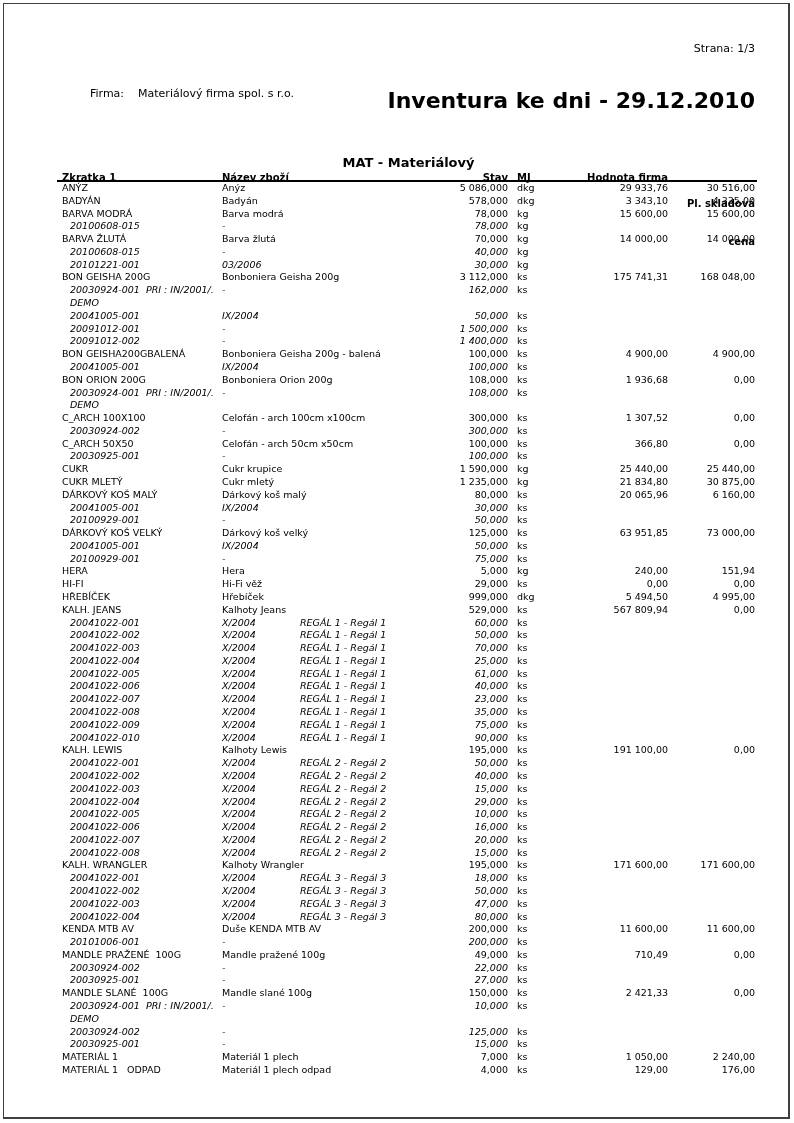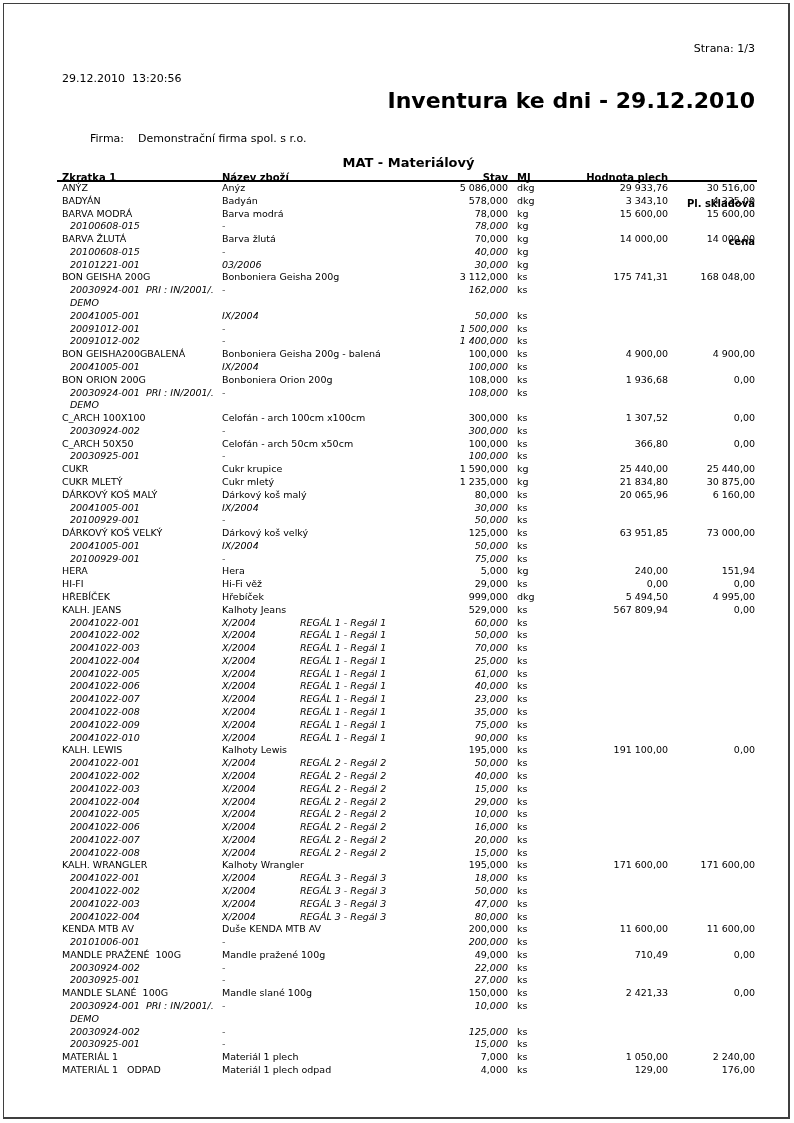--- a/index.html
+++ b/index.html
@@ -30,37 +30,36 @@
   .period { display:inline-block; width:78px; }
   .thead .c7 div { text-align:right; }
 </style>
 </head>
 <body>
 
 <div class="sheet">
 
   <div class="ph">
     <div>
-      <div>29.12.2010  13:20:56</div>
       <div class="firma-line">
-        <span class="lbl">Firma:</span><span>Demonstrační firma spol. s r.o.</span>
+        <span class="lbl">Firma:</span><span>Materiálový firma spol. s r.o.</span>
       </div>
     </div>
     <div>Strana: 1/3</div>
   </div>
 
   <div class="title">Inventura ke dni - 29.12.2010</div>
   <div class="subtitle">MAT - Materiálový</div>
 
   <div class="thead">
     <div class="c1">Zkratka 1</div>
     <div class="c2">Název zboží</div>
     <div class="c4">Stav</div>
     <div class="c5">MJ</div>
-    <div class="c6">Hodnota plech</div>
+    <div class="c6">Hodnota firma</div>
     <div class="c7">
       <div>Pl. skladová</div>
       <div>cena</div>
     </div>
   </div>
 
   <div class="rule"></div>
 
   <div class="tbody" id="table-body"><div class="row main"><div class="c1">ANÝZ</div><div class="c2"><span>Anýz</span></div><div class="c4">5 086,000</div><div class="c5">dkg</div><div class="c6">29 933,76</div><div class="c7">30 516,00</div></div><div class="row main"><div class="c1">BADYÁN</div><div class="c2"><span>Badyán</span></div><div class="c4">578,000</div><div class="c5">dkg</div><div class="c6">3 343,10</div><div class="c7">4 335,00</div></div><div class="row main"><div class="c1">BARVA MODRÁ</div><div class="c2"><span>Barva modrá</span></div><div class="c4">78,000</div><div class="c5">kg</div><div class="c6">15 600,00</div><div class="c7">15 600,00</div></div><div class="row sub"><div class="c1">20100608-015</div><div class="c2"><span class="period">-</span><span></span></div><div class="c4">78,000</div><div class="c5">kg</div><div class="c6"></div><div class="c7"></div></div><div class="row main"><div class="c1">BARVA ŽLUTÁ</div><div class="c2"><span>Barva žlutá</span></div><div class="c4">70,000</div><div class="c5">kg</div><div class="c6">14 000,00</div><div class="c7">14 000,00</div></div><div class="row sub"><div class="c1">20100608-015</div><div class="c2"><span class="period">-</span><span></span></div><div class="c4">40,000</div><div class="c5">kg</div><div class="c6"></div><div class="c7"></div></div><div class="row sub"><div class="c1">20101221-001</div><div class="c2"><span class="period">03/2006</span><span></span></div><div class="c4">30,000</div><div class="c5">kg</div><div class="c6"></div><div class="c7"></div></div><div class="row main"><div class="c1">BON GEISHA 200G</div><div class="c2"><span>Bonboniera Geisha 200g</span></div><div class="c4">3 112,000</div><div class="c5">ks</div><div class="c6">175 741,31</div><div class="c7">168 048,00</div></div><div class="row sub"><div class="c1">20030924-001  PRI : IN/2001/.</div><div class="c2"><span class="period">-</span><span></span></div><div class="c4">162,000</div><div class="c5">ks</div><div class="c6"></div><div class="c7"></div></div><div class="row sub"><div class="c1">DEMO</div><div class="c2"><span class="period"></span><span></span></div><div class="c4"></div><div class="c5"></div><div class="c6"></div><div class="c7"></div></div><div class="row sub"><div class="c1">20041005-001</div><div class="c2"><span class="period">IX/2004</span><span></span></div><div class="c4">50,000</div><div class="c5">ks</div><div class="c6"></div><div class="c7"></div></div><div class="row sub"><div class="c1">20091012-001</div><div class="c2"><span class="period">-</span><span></span></div><div class="c4">1 500,000</div><div class="c5">ks</div><div class="c6"></div><div class="c7"></div></div><div class="row sub"><div class="c1">20091012-002</div><div class="c2"><span class="period">-</span><span></span></div><div class="c4">1 400,000</div><div class="c5">ks</div><div class="c6"></div><div class="c7"></div></div><div class="row main"><div class="c1">BON GEISHA200GBALENÁ</div><div class="c2"><span>Bonboniera Geisha 200g - balená</span></div><div class="c4">100,000</div><div class="c5">ks</div><div class="c6">4 900,00</div><div class="c7">4 900,00</div></div><div class="row sub"><div class="c1">20041005-001</div><div class="c2"><span class="period">IX/2004</span><span></span></div><div class="c4">100,000</div><div class="c5">ks</div><div class="c6"></div><div class="c7"></div></div><div class="row main"><div class="c1">BON ORION 200G</div><div class="c2"><span>Bonboniera Orion 200g</span></div><div class="c4">108,000</div><div class="c5">ks</div><div class="c6">1 936,68</div><div class="c7">0,00</div></div><div class="row sub"><div class="c1">20030924-001  PRI : IN/2001/.</div><div class="c2"><span class="period">-</span><span></span></div><div class="c4">108,000</div><div class="c5">ks</div><div class="c6"></div><div class="c7"></div></div><div class="row sub"><div class="c1">DEMO</div><div class="c2"><span class="period"></span><span></span></div><div class="c4"></div><div class="c5"></div><div class="c6"></div><div class="c7"></div></div><div class="row main"><div class="c1">C_ARCH 100X100</div><div class="c2"><span>Celofán - arch 100cm x100cm</span></div><div class="c4">300,000</div><div class="c5">ks</div><div class="c6">1 307,52</div><div class="c7">0,00</div></div><div class="row sub"><div class="c1">20030924-002</div><div class="c2"><span class="period">-</span><span></span></div><div class="c4">300,000</div><div class="c5">ks</div><div class="c6"></div><div class="c7"></div></div><div class="row main"><div class="c1">C_ARCH 50X50</div><div class="c2"><span>Celofán - arch 50cm x50cm</span></div><div class="c4">100,000</div><div class="c5">ks</div><div class="c6">366,80</div><div class="c7">0,00</div></div><div class="row sub"><div class="c1">20030925-001</div><div class="c2"><span class="period">-</span><span></span></div><div class="c4">100,000</div><div class="c5">ks</div><div class="c6"></div><div class="c7"></div></div><div class="row main"><div class="c1">CUKR</div><div class="c2"><span>Cukr krupice</span></div><div class="c4">1 590,000</div><div class="c5">kg</div><div class="c6">25 440,00</div><div class="c7">25 440,00</div></div><div class="row main"><div class="c1">CUKR MLETÝ</div><div class="c2"><span>Cukr mletý</span></div><div class="c4">1 235,000</div><div class="c5">kg</div><div class="c6">21 834,80</div><div class="c7">30 875,00</div></div><div class="row main"><div class="c1">DÁRKOVÝ KOŠ MALÝ</div><div class="c2"><span>Dárkový koš malý</span></div><div class="c4">80,000</div><div class="c5">ks</div><div class="c6">20 065,96</div><div class="c7">6 160,00</div></div><div class="row sub"><div class="c1">20041005-001</div><div class="c2"><span class="period">IX/2004</span><span></span></div><div class="c4">30,000</div><div class="c5">ks</div><div class="c6"></div><div class="c7"></div></div><div class="row sub"><div class="c1">20100929-001</div><div class="c2"><span class="period">-</span><span></span></div><div class="c4">50,000</div><div class="c5">ks</div><div class="c6"></div><div class="c7"></div></div><div class="row main"><div class="c1">DÁRKOVÝ KOŠ VELKÝ</div><div class="c2"><span>Dárkový koš velký</span></div><div class="c4">125,000</div><div class="c5">ks</div><div class="c6">63 951,85</div><div class="c7">73 000,00</div></div><div class="row sub"><div class="c1">20041005-001</div><div class="c2"><span class="period">IX/2004</span><span></span></div><div class="c4">50,000</div><div class="c5">ks</div><div class="c6"></div><div class="c7"></div></div><div class="row sub"><div class="c1">20100929-001</div><div class="c2"><span class="period">-</span><span></span></div><div class="c4">75,000</div><div class="c5">ks</div><div class="c6"></div><div class="c7"></div></div><div class="row main"><div class="c1">HERA</div><div class="c2"><span>Hera</span></div><div class="c4">5,000</div><div class="c5">kg</div><div class="c6">240,00</div><div class="c7">151,94</div></div><div class="row main"><div class="c1">HI-FI</div><div class="c2"><span>Hi-Fi věž</span></div><div class="c4">29,000</div><div class="c5">ks</div><div class="c6">0,00</div><div class="c7">0,00</div></div><div class="row main"><div class="c1">HŘEBÍČEK</div><div class="c2"><span>Hřebíček</span></div><div class="c4">999,000</div><div class="c5">dkg</div><div class="c6">5 494,50</div><div class="c7">4 995,00</div></div><div class="row main"><div class="c1">KALH. JEANS</div><div class="c2"><span>Kalhoty Jeans</span></div><div class="c4">529,000</div><div class="c5">ks</div><div class="c6">567 809,94</div><div class="c7">0,00</div></div><div class="row sub"><div class="c1">20041022-001</div><div class="c2"><span class="period">X/2004</span><span>REGÁL 1 - Regál 1</span></div><div class="c4">60,000</div><div class="c5">ks</div><div class="c6"></div><div class="c7"></div></div><div class="row sub"><div class="c1">20041022-002</div><div class="c2"><span class="period">X/2004</span><span>REGÁL 1 - Regál 1</span></div><div class="c4">50,000</div><div class="c5">ks</div><div class="c6"></div><div class="c7"></div></div><div class="row sub"><div class="c1">20041022-003</div><div class="c2"><span class="period">X/2004</span><span>REGÁL 1 - Regál 1</span></div><div class="c4">70,000</div><div class="c5">ks</div><div class="c6"></div><div class="c7"></div></div><div class="row sub"><div class="c1">20041022-004</div><div class="c2"><span class="period">X/2004</span><span>REGÁL 1 - Regál 1</span></div><div class="c4">25,000</div><div class="c5">ks</div><div class="c6"></div><div class="c7"></div></div><div class="row sub"><div class="c1">20041022-005</div><div class="c2"><span class="period">X/2004</span><span>REGÁL 1 - Regál 1</span></div><div class="c4">61,000</div><div class="c5">ks</div><div class="c6"></div><div class="c7"></div></div><div class="row sub"><div class="c1">20041022-006</div><div class="c2"><span class="period">X/2004</span><span>REGÁL 1 - Regál 1</span></div><div class="c4">40,000</div><div class="c5">ks</div><div class="c6"></div><div class="c7"></div></div><div class="row sub"><div class="c1">20041022-007</div><div class="c2"><span class="period">X/2004</span><span>REGÁL 1 - Regál 1</span></div><div class="c4">23,000</div><div class="c5">ks</div><div class="c6"></div><div class="c7"></div></div><div class="row sub"><div class="c1">20041022-008</div><div class="c2"><span class="period">X/2004</span><span>REGÁL 1 - Regál 1</span></div><div class="c4">35,000</div><div class="c5">ks</div><div class="c6"></div><div class="c7"></div></div><div class="row sub"><div class="c1">20041022-009</div><div class="c2"><span class="period">X/2004</span><span>REGÁL 1 - Regál 1</span></div><div class="c4">75,000</div><div class="c5">ks</div><div class="c6"></div><div class="c7"></div></div><div class="row sub"><div class="c1">20041022-010</div><div class="c2"><span class="period">X/2004</span><span>REGÁL 1 - Regál 1</span></div><div class="c4">90,000</div><div class="c5">ks</div><div class="c6"></div><div class="c7"></div></div><div class="row main"><div class="c1">KALH. LEWIS</div><div class="c2"><span>Kalhoty Lewis</span></div><div class="c4">195,000</div><div class="c5">ks</div><div class="c6">191 100,00</div><div class="c7">0,00</div></div><div class="row sub"><div class="c1">20041022-001</div><div class="c2"><span class="period">X/2004</span><span>REGÁL 2 - Regál 2</span></div><div class="c4">50,000</div><div class="c5">ks</div><div class="c6"></div><div class="c7"></div></div><div class="row sub"><div class="c1">20041022-002</div><div class="c2"><span class="period">X/2004</span><span>REGÁL 2 - Regál 2</span></div><div class="c4">40,000</div><div class="c5">ks</div><div class="c6"></div><div class="c7"></div></div><div class="row sub"><div class="c1">20041022-003</div><div class="c2"><span class="period">X/2004</span><span>REGÁL 2 - Regál 2</span></div><div class="c4">15,000</div><div class="c5">ks</div><div class="c6"></div><div class="c7"></div></div><div class="row sub"><div class="c1">20041022-004</div><div class="c2"><span class="period">X/2004</span><span>REGÁL 2 - Regál 2</span></div><div class="c4">29,000</div><div class="c5">ks</div><div class="c6"></div><div class="c7"></div></div><div class="row sub"><div class="c1">20041022-005</div><div class="c2"><span class="period">X/2004</span><span>REGÁL 2 - Regál 2</span></div><div class="c4">10,000</div><div class="c5">ks</div><div class="c6"></div><div class="c7"></div></div><div class="row sub"><div class="c1">20041022-006</div><div class="c2"><span class="period">X/2004</span><span>REGÁL 2 - Regál 2</span></div><div class="c4">16,000</div><div class="c5">ks</div><div class="c6"></div><div class="c7"></div></div><div class="row sub"><div class="c1">20041022-007</div><div class="c2"><span class="period">X/2004</span><span>REGÁL 2 - Regál 2</span></div><div class="c4">20,000</div><div class="c5">ks</div><div class="c6"></div><div class="c7"></div></div><div class="row sub"><div class="c1">20041022-008</div><div class="c2"><span class="period">X/2004</span><span>REGÁL 2 - Regál 2</span></div><div class="c4">15,000</div><div class="c5">ks</div><div class="c6"></div><div class="c7"></div></div><div class="row main"><div class="c1">KALH. WRANGLER</div><div class="c2"><span>Kalhoty Wrangler</span></div><div class="c4">195,000</div><div class="c5">ks</div><div class="c6">171 600,00</div><div class="c7">171 600,00</div></div><div class="row sub"><div class="c1">20041022-001</div><div class="c2"><span class="period">X/2004</span><span>REGÁL 3 - Regál 3</span></div><div class="c4">18,000</div><div class="c5">ks</div><div class="c6"></div><div class="c7"></div></div><div class="row sub"><div class="c1">20041022-002</div><div class="c2"><span class="period">X/2004</span><span>REGÁL 3 - Regál 3</span></div><div class="c4">50,000</div><div class="c5">ks</div><div class="c6"></div><div class="c7"></div></div><div class="row sub"><div class="c1">20041022-003</div><div class="c2"><span class="period">X/2004</span><span>REGÁL 3 - Regál 3</span></div><div class="c4">47,000</div><div class="c5">ks</div><div class="c6"></div><div class="c7"></div></div><div class="row sub"><div class="c1">20041022-004</div><div class="c2"><span class="period">X/2004</span><span>REGÁL 3 - Regál 3</span></div><div class="c4">80,000</div><div class="c5">ks</div><div class="c6"></div><div class="c7"></div></div><div class="row main"><div class="c1">KENDA MTB AV</div><div class="c2"><span>Duše KENDA MTB AV</span></div><div class="c4">200,000</div><div class="c5">ks</div><div class="c6">11 600,00</div><div class="c7">11 600,00</div></div><div class="row sub"><div class="c1">20101006-001</div><div class="c2"><span class="period">-</span><span></span></div><div class="c4">200,000</div><div class="c5">ks</div><div class="c6"></div><div class="c7"></div></div><div class="row main"><div class="c1">MANDLE PRAŽENÉ  100G</div><div class="c2"><span>Mandle pražené 100g</span></div><div class="c4">49,000</div><div class="c5">ks</div><div class="c6">710,49</div><div class="c7">0,00</div></div><div class="row sub"><div class="c1">20030924-002</div><div class="c2"><span class="period">-</span><span></span></div><div class="c4">22,000</div><div class="c5">ks</div><div class="c6"></div><div class="c7"></div></div><div class="row sub"><div class="c1">20030925-001</div><div class="c2"><span class="period">-</span><span></span></div><div class="c4">27,000</div><div class="c5">ks</div><div class="c6"></div><div class="c7"></div></div><div class="row main"><div class="c1">MANDLE SLANÉ  100G</div><div class="c2"><span>Mandle slané 100g</span></div><div class="c4">150,000</div><div class="c5">ks</div><div class="c6">2 421,33</div><div class="c7">0,00</div></div><div class="row sub"><div class="c1">20030924-001  PRI : IN/2001/.</div><div class="c2"><span class="period">-</span><span></span></div><div class="c4">10,000</div><div class="c5">ks</div><div class="c6"></div><div class="c7"></div></div><div class="row sub"><div class="c1">DEMO</div><div class="c2"><span class="period"></span><span></span></div><div class="c4"></div><div class="c5"></div><div class="c6"></div><div class="c7"></div></div><div class="row sub"><div class="c1">20030924-002</div><div class="c2"><span class="period">-</span><span></span></div><div class="c4">125,000</div><div class="c5">ks</div><div class="c6"></div><div class="c7"></div></div><div class="row sub"><div class="c1">20030925-001</div><div class="c2"><span class="period">-</span><span></span></div><div class="c4">15,000</div><div class="c5">ks</div><div class="c6"></div><div class="c7"></div></div><div class="row main"><div class="c1">MATERIÁL 1</div><div class="c2"><span>Materiál 1 plech</span></div><div class="c4">7,000</div><div class="c5">ks</div><div class="c6">1 050,00</div><div class="c7">2 240,00</div></div><div class="row main"><div class="c1">MATERIÁL 1   ODPAD</div><div class="c2"><span>Materiál 1 plech odpad</span></div><div class="c4">4,000</div><div class="c5">ks</div><div class="c6">129,00</div><div class="c7">176,00</div></div></div>
 

